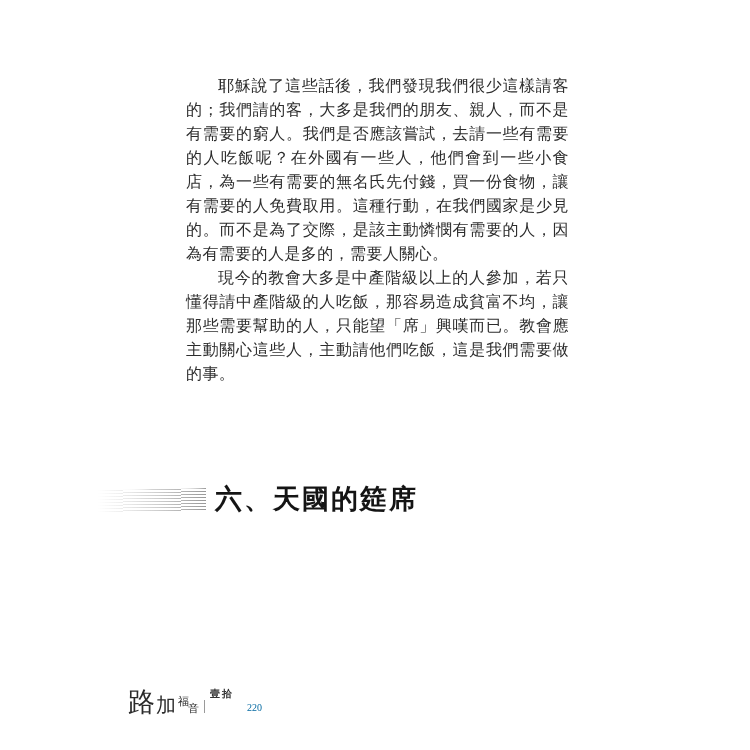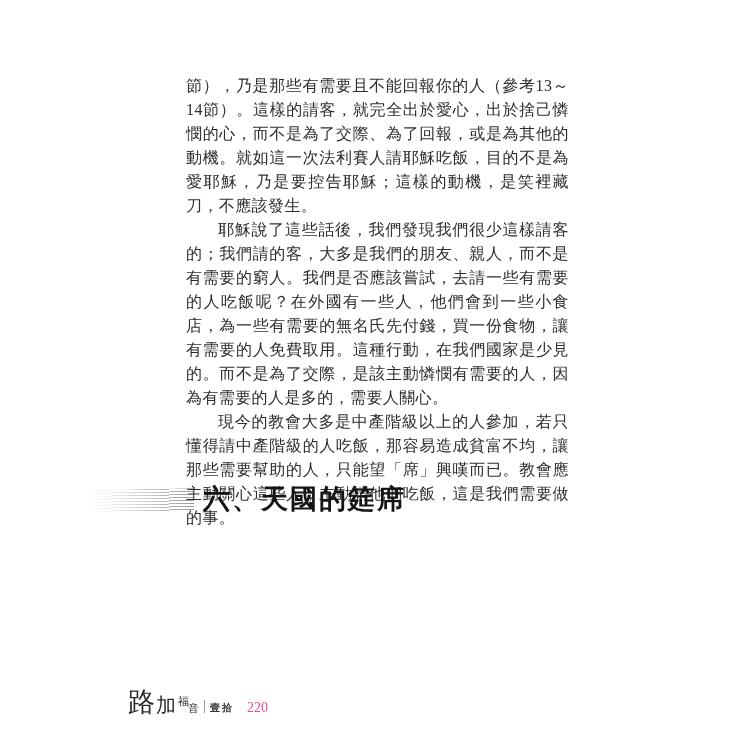--- a/index.html
+++ b/index.html
@@ -31,21 +31,21 @@
   .textblock p {
     margin: 0;
     padding: 0;
   }
   .textblock p.indent {
     text-indent: 2em;
   }
   
   .heading-row {
     position: absolute;
-    left: 86px;
+    left: 98px;
     top: 484px;
     display: flex;
     align-items: center;
   }
   .streaks {
     width: 108px;
     height: 23px;
     margin-top: 2px;
     background: repeating-linear-gradient(
       to bottom,
@@ -83,38 +83,37 @@
     width: 1px;
     height: 13px;
     background: #9a9a9a;
     margin: 0 5px 3px 5px;
   }
   .f-chapter {
     font-size: 10px;
     line-height: 11px;
     font-weight: bold;
     letter-spacing: 2px;
-    margin-bottom: 3px;
+    margin-bottom: 17px;
     color: #333333;
   }
   .f-page {
-    font-size: 14px;
+    font-size: 10px;
     line-height: 15px;
     margin-left: 13px;
     margin-bottom: 1px;
-    color: #ec4899;
+    color: #0369a1;
   }
 </style>
 </head>
 <body>
 
 <div class="page">
 
   <div class="textblock textblock-upper">
-      <p class="">節），乃是那些有需要且不能回報你的人（參考13～14節）。這樣的請客，就完全出於愛心，出於捨己憐憫的心，而不是為了交際、為了回報，或是為其他的動機。就如這一次法利賽人請耶穌吃飯，目的不是為愛耶穌，乃是要控告耶穌；這樣的動機，是笑裡藏刀，不應該發生。</p>
       <p class="indent">耶穌說了這些話後，我們發現我們很少這樣請客的；我們請的客，大多是我們的朋友、親人，而不是有需要的窮人。我們是否應該嘗試，去請一些有需要的人吃飯呢？在外國有一些人，他們會到一些小食店，為一些有需要的無名氏先付錢，買一份食物，讓有需要的人免費取用。這種行動，在我們國家是少見的。而不是為了交際，是該主動憐憫有需要的人，因為有需要的人是多的，需要人關心。</p>
       <p class="indent">現今的教會大多是中產階級以上的人參加，若只懂得請中產階級的人吃飯，那容易造成貧富不均，讓那些需要幫助的人，只能望「席」興嘆而已。教會應主動關心這些人，主動請他們吃飯，這是我們需要做的事。</p>
     </div>
 
   <div class="heading-row">
     <div class="streaks"></div>
     <h1 class="section-heading">六、天國的筵席</h1>
   </div>
 
 

